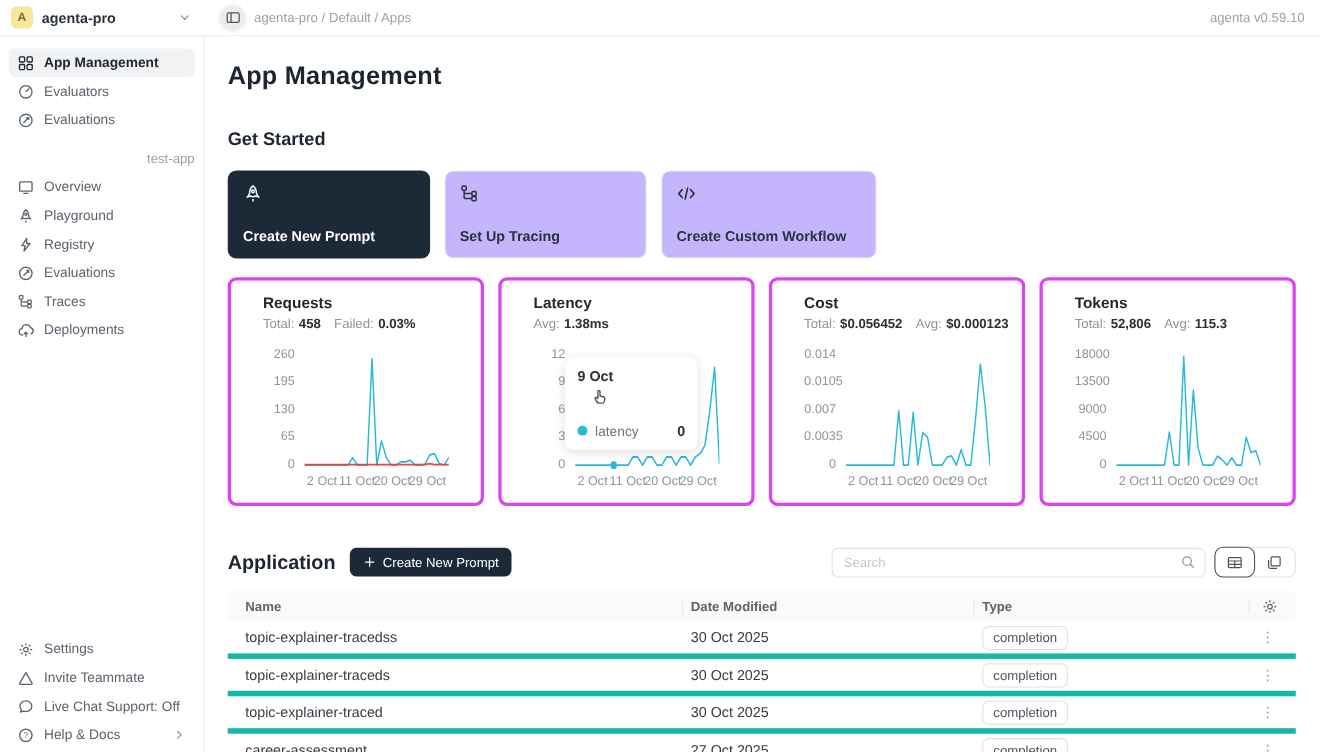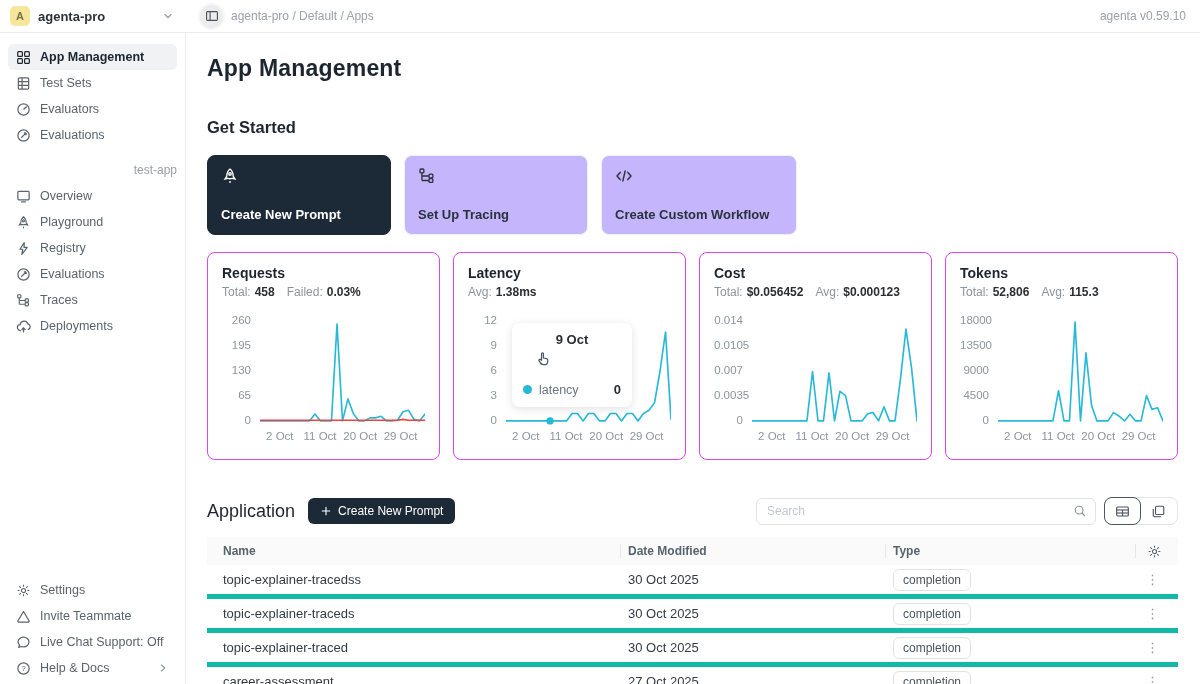--- a/index.html
+++ b/index.html
@@ -39,39 +39,39 @@
   .gs-card.dark { background:#1c2a38; border-color:#1c2a38; color:#fff; }
   .gs-top-icn { width:18px; height:18px; color:#2a323c; }
   .gs-card.dark .gs-top-icn { color:#fff; }
   .gs-bottom { display:flex; align-items:center; gap:14px; font-size:13px; font-weight:600; color:#2a323c; }
   .gs-card.dark .gs-bottom { color:#fff; }
   .gs-info { margin-left:auto; color:#99a1a8; display:flex; }
   .gs-card.dark .gs-info { color:#e3e8ec; }
 
   
   .charts { display:flex; gap:13px; margin-top:17px; }
-  .chart-card { width:233px; height:208px; border:1px solid #d946ef; border-radius:8px; padding:12px 14px; position:relative; background:#fff; }
+  .chart-card { width:233px; height:208px; border:3px solid #d946ef; border-radius:8px; padding:12px 29px; position:relative; background:#fff; }
   .c-title { font-size:14px; font-weight:700; color:#1d2530; }
   .c-stats { margin-top:4px; display:flex; gap:12px; font-size:12px; color:#8c959d; }
   .c-stats .stat b { color:#2a2f33; margin-left:4px; font-weight:700; }
   .c-plot { display:flex; margin-top:15px; }
   .c-yaxis { width:38px; height:112px; display:flex; flex-direction:column; justify-content:space-between; text-align:right; padding-right:9px; font-size:11.5px; color:#8c959d; line-height:1; padding-top:1px; }
   .c-svg { flex:1; height:110px; margin-top:2px; }
   .c-xaxis { position:relative; height:15px; margin:4px 0 0 38px; font-size:11.5px; color:#8c959d; }
   .c-xaxis span { position:absolute; transform:translateX(-50%); white-space:nowrap; }
   .chart-tooltip { position:absolute; left:58px; top:70px; width:120px; height:84px; background:rgba(255,255,255,.92); border-radius:8px; box-shadow:0 2px 10px rgba(0,0,0,.12); padding:9px 11px; z-index:3; }
-  .tt-date { font-size:13px; font-weight:600; color:#2a2f33;text-align:center; }
+  .tt-date { font-size:13px; font-weight:600; color:#2a2f33; }
   .tt-row { position:absolute; left:11px; right:11px; bottom:10px; display:flex; align-items:center; gap:7px; font-size:12.5px; color:#6b7680; }
   .tt-dot { width:9px; height:9px; border-radius:50%; }
   .tt-val { margin-left:auto; font-size:13px; font-weight:700; color:#2a2f33; }
   .tt-hand { position:absolute; left:22px; top:26px; color:#4a5560; }
 
   
   .app-head { display:flex; align-items:center; margin-top:37px; }
-  .app-title { font-size:18px; font-weight:400; color:#1d2530; }
+  .app-title { font-size:18px; font-weight:700; color:#1d2530; }
   .dark-btn { margin-left:13px; height:26px; background:#1c2a38; color:#fff; border:none; border-radius:6px; font-size:12px; font-family:inherit; display:flex; align-items:center; gap:6px; padding:0 12px; cursor:pointer; }
   .search-wrap { margin-left:auto; width:340px; height:27px; border:1px solid #e3e3e3; border-radius:6px; display:flex; align-items:center; padding:0 8px 0 10px; background:#fff; }
   .search-wrap input { flex:1; border:none; outline:none; font-size:12px; color:#333; font-family:inherit; background:transparent; }
   .search-wrap input::placeholder { color:#c3c9ce; }
   .search-icn { color:#8c959d; display:flex; }
   .seg { margin-left:8px; display:flex; border:1px solid #e3e3e3; border-radius:8px; height:28px; background:#fff; }
   .seg-btn { width:37px; display:flex; align-items:center; justify-content:center; color:#4a5560; background:transparent; border:none; cursor:pointer; }
   .seg-btn.selected { border:1.5px solid #4a5560; border-radius:8px; margin:-1px; background:#fff; }
 
   
@@ -120,32 +120,20 @@
         <div class="side-item active">
     <span class="side-icn">
             <svg class="icn-svg" width="15" height="15" viewBox="0 0 16 16" fill="none" stroke="currentColor" stroke-width="1.3">
               <rect x="1.8" y="1.8" width="5" height="5" rx="1"></rect>
               <rect x="9.2" y="1.8" width="5" height="5" rx="1"></rect>
               <rect x="1.8" y="9.2" width="5" height="5" rx="1"></rect>
               <rect x="9.2" y="9.2" width="5" height="5" rx="1"></rect>
             </svg>
           </span>
     <span>App Management</span>
-
-  </div>
-        <div class="side-item">
-    <span class="side-icn">
-            <svg class="icn-svg" width="15" height="15" viewBox="0 0 16 16" fill="none" stroke="currentColor" stroke-width="1.3">
-              <rect x="2.5" y="2" width="11" height="12" rx="1.3"></rect>
-              <line x1="2.5" y1="6" x2="13.5" y2="6"></line>
-              <line x1="2.5" y1="10" x2="13.5" y2="10"></line>
-              <line x1="6.5" y1="2" x2="6.5" y2="14"></line>
-            </svg>
-          </span>
-    <span>Test Sets</span>
 
   </div>
         <div class="side-item">
     <span class="side-icn">
             <svg class="icn-svg" width="15" height="15" viewBox="0 0 16 16" fill="none" stroke="currentColor" stroke-width="1.3">
               <circle cx="8" cy="8" r="6"></circle>
               <line x1="8" y1="8" x2="11.4" y2="4.8"></line>
             </svg>
           </span>
     <span>Evaluators</span>

